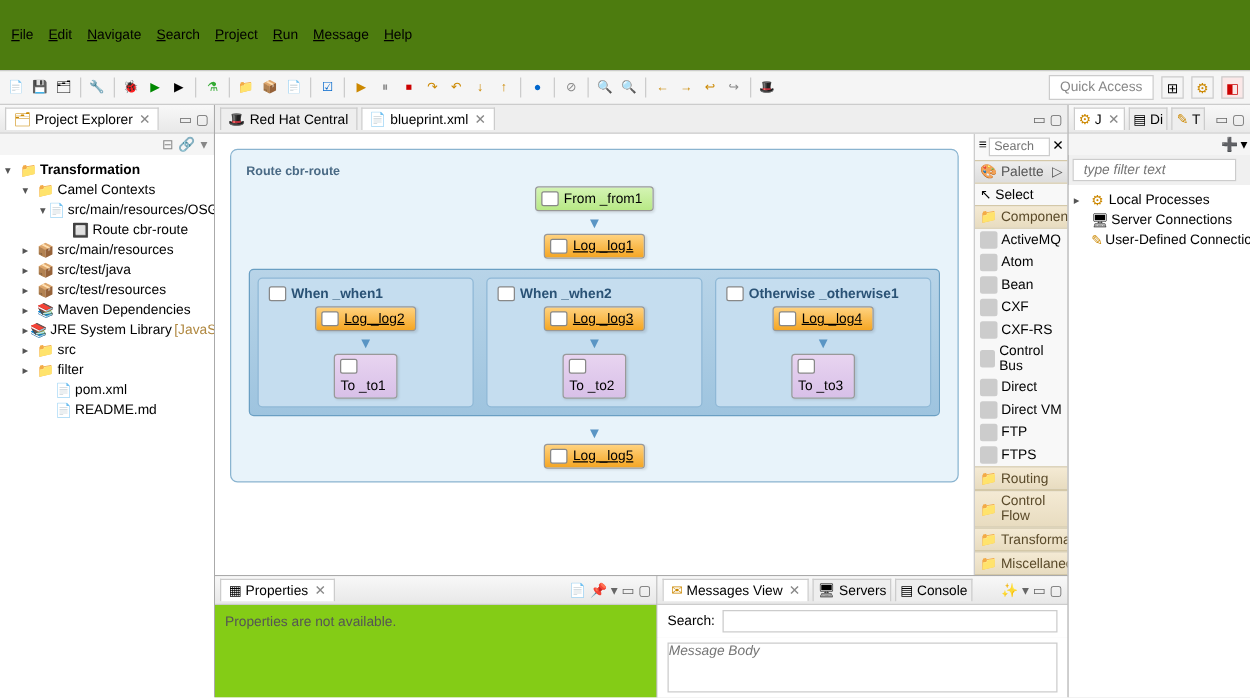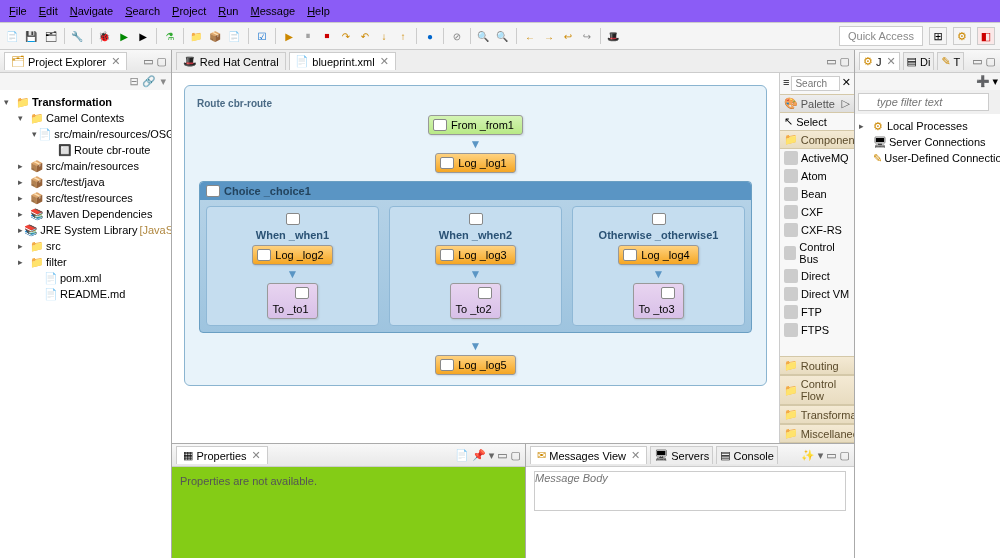--- a/index.html
+++ b/index.html
@@ -1,17 +1,17 @@
 <!DOCTYPE html>
 <html><head>
 <meta charset="utf-8">
 <style>
 * { box-sizing: border-box; margin: 0; padding: 0; font-family: "Segoe UI", Arial, sans-serif; font-size: 11px; }
 body { width: 1000px; height: 558px; background: #f0f0f0; overflow: hidden; display: flex; flex-direction: column; }
-.menubar { background: #8b5cf6; border-bottom: 1px solid #ccc; padding: 3px 5px; display: flex; gap: 4px; }
+.menubar { background: #4d7c0f; border-bottom: 1px solid #ccc; padding: 20px 5px; display: flex; gap: 4px; }
 .menubar span { padding: 2px 4px; cursor: pointer; }
 .menubar span:first-letter { text-decoration: underline; }
 .toolbar { background: #f5f5f5; border-bottom: 1px solid #ccc; padding: 3px 5px; display: flex; align-items: center; gap: 3px; }
 .tb-icon { width: 16px; height: 16px; display: inline-flex; align-items: center; justify-content: center; font-size: 10px; }
 .tb-sep { width: 1px; height: 16px; background: #ccc; margin: 0 2px; }
 .quick-access { margin-left: auto; border: 1px solid #ccc; padding: 3px 8px; color: #888; background: #fff; }
 .persp-btn { width: 18px; height: 18px; border: 1px solid #ccc; margin-left: 3px; display: inline-flex; align-items: center; justify-content: center; }
 .main { flex: 1; display: flex; overflow: hidden; }
 .col-left { width: 172px; display: flex; flex-direction: column; border-right: 1px solid #aaa; }
 .col-center { flex: 1; display: flex; flex-direction: column; }
@@ -28,30 +28,30 @@
 .tree-row { display: flex; align-items: center; gap: 2px; padding: 1px 0; white-space: nowrap; }
 .tree-arrow { width: 10px; display: inline-block; color: #555; font-size: 9px; }
 .tree-icon { width: 14px; height: 14px; display: inline-flex; align-items: center; justify-content: center; }
 .ind0{padding-left:0}.ind1{padding-left:14px}.ind2{padding-left:28px}.ind3{padding-left:42px}
 .editor-area { flex: 1; display: flex; flex-direction: column; }
 .editor-tabs { display: flex; background: #eee; border-bottom: 1px solid #ccc; padding: 2px 4px; gap: 3px; align-items: center; }
 .canvas-wrapper { flex: 1; display: flex; overflow: hidden; }
 .canvas { flex: 1; background: #fff; padding: 12px; overflow: auto; }
 .route-box { border: 1px solid #8ab4d0; border-radius: 6px; background: #e8f3fa; padding: 8px; }
 .route-title { font-weight: bold; color: #4a6a85; padding: 4px; font-size: 10px; }
-.node { border: 1px solid #999; border-radius: 3px; padding: 3px 8px 3px 4px; display: inline-flex; align-items: flex-end; gap: 4px; margin: 2px; box-shadow: 1px 1px 2px rgba(0,0,0,0.1); font-size: 10px; }
+.node { border: 1px solid #999; border-radius: 3px; padding: 3px 8px 3px 4px; display: inline-flex; align-items: flex-start; gap: 4px; margin: 2px; box-shadow: 1px 1px 2px rgba(0,0,0,0.1); font-size: 10px; }
 .node.green { background: linear-gradient(#d4f4b4,#b8e986); }
-.node.orange { background: linear-gradient(#ffd27f,#f5a623); }
+.node.orange { background: linear-gradient(#ffd27f,#f5a623); text-decoration: underline; }
 .node.purple { background: linear-gradient(#e8d4f0,#d8c0e8); flex-direction: column; }
 .node-icon { width: 14px; height: 12px; background: #fff; border: 1px solid #888; border-radius: 2px; display: inline-block; }
 .choice-box { background: linear-gradient(#b8d4e8,#9ec4df); border: 1px solid #6a9fc3; border-radius: 4px; padding: 6px; margin: 6px; }
 .choice-title { background: #5a95c4; color: #23445e; font-weight: bold; padding: 3px 6px; margin: -6px -6px 6px -6px; border-radius: 4px 4px 0 0; display: flex; align-items: center; gap: 4px; font-size: 10px; }
 .when-row { display: flex; gap: 10px; }
 .when-box { flex: 1; background: #c5ddef; border: 1px solid #8fb8d6; border-radius: 4px; padding: 4px; }
-.when-title { color: #2a5275; font-weight: bold; padding: 2px 4px; display: flex; align-items: center; gap: 4px; font-size: 10px; flex-direction: column; }
+.when-title { color: #2a5275; font-weight: bold; padding: 2px 4px; display: flex; align-items: center; gap: 4px; font-size: 10px; }
 .center { text-align: center; }
 .arrow-down { color: #5a95c4; font-size: 12px; }
 .palette { width: 75px; background: #f8f8f8; border-left: 1px solid #ccc; display: flex; flex-direction: column; font-size: 10px; }
 .pal-search { padding: 3px; display: flex; gap: 2px; }
 .pal-search input { flex: 1; min-width: 0; border: 1px solid #ccc; padding: 1px 3px; font-size: 10px; }
 .pal-section { background: linear-gradient(#f4ead4,#e8dcc0); border-top: 1px solid #d4c8a8; border-bottom: 1px solid #d4c8a8; padding: 2px 4px; display: flex; align-items: center; gap: 3px; color: #5a4a2a; }
 .pal-section.gray { background: linear-gradient(#eee,#ddd); color: #555; }
 .pal-item { padding: 2px 4px; display: flex; align-items: center; gap: 3px; }
 .pal-icon { width: 14px; height: 14px; display: inline-block; background: #ccc; border-radius: 2px; }
 .bottom-tabs { display: flex; border-top: 1px solid #ccc; background: #eee; }
@@ -60,21 +60,21 @@
 .bottom-panels { height: 115px; display: flex; border-top: 1px solid #aaa; }
 .bottom-left { flex: 1; display: flex; flex-direction: column; border-right: 1px solid #aaa; }
 .bottom-right { width: 328px; display: flex; flex-direction: column; }
 .panel-body { flex: 1; background: #84cc16; padding: 8px; color: #555; overflow: auto; }
 .search-row { display: flex; align-items: center; gap: 6px; padding: 4px 8px; background: #fff; }
 .search-row input, .search-row textarea { flex: 1; border: 1px solid #ccc; padding: 2px 4px; }
 .msg-body { flex: 1; padding: 4px 8px; background: #fff; }
 .msg-body textarea { width: 100%; height: 40px; border: 1px solid #ccc; resize: none; color: #888; font-style: italic; }
 .right-toolbar { background: #f5f5f5; padding: 2px; display: flex; gap: 2px; align-items: center; }
 .filter { margin: 3px; }
-.filter input { width: calc(100% - 8px); border: 1px solid #ccc; padding: 2px 18px; color: #888; font-style: italic; }
+.filter input { width: calc(100% - 8px); border: 1px solid #ccc; padding: 2px 8px; color: #888; font-style: italic; }
 .conn-tree { background: #fff; flex: 1; padding: 4px; }
 .jre-suffix { color: #b08840; }
 .scroller { overflow-y: auto; }
 </style>
 </head>
 <body>
 
 <div class="menubar">
   <span>File</span>
   <span>Edit</span>
@@ -247,24 +247,20 @@
                   <span class="node-icon"></span>
                   <span>From _from1</span>
                 </div>
               <div class="arrow-down">▼</div>
               <div class="node orange">
                   <span class="node-icon"></span>
                   <span>Log _log1</span>
                 </div>
             </div>
             <div class="choice-box">
-              <div class="choice-title">
-                  <span class="node-icon" style="background:#fff"></span>
-                  <span>Choice _choice1</span>
-                </div>
               <div class="when-row">
                 <div class="when-box">
                   <div class="when-title">
                       <span class="node-icon"></span>
                       <span>When _when1</span>
                     </div>
                   <div class="center">
                     <div class="node orange">
                         <span class="node-icon"></span>
                         <span>Log _log2</span>
@@ -438,20 +434,24 @@
             <span>▤</span>
             <span>Console</span>
           </div>
           <div class="view-controls">
             <span style="color:#c80">✨</span>
             <span>▾</span>
             <span>▭</span>
             <span>▢</span>
           </div>
         </div>
+        <div class="search-row">
+          <span>Search:</span>
+          <input style="">
+        </div>
         <div class="msg-body">
           <textarea placeholder="Message Body" style=""></textarea>
         </div>
       </div>
     </div>
   </div>
 
   <div class="col-right">
     <div class="view-header">
       <div class="view-tab icon-only">

